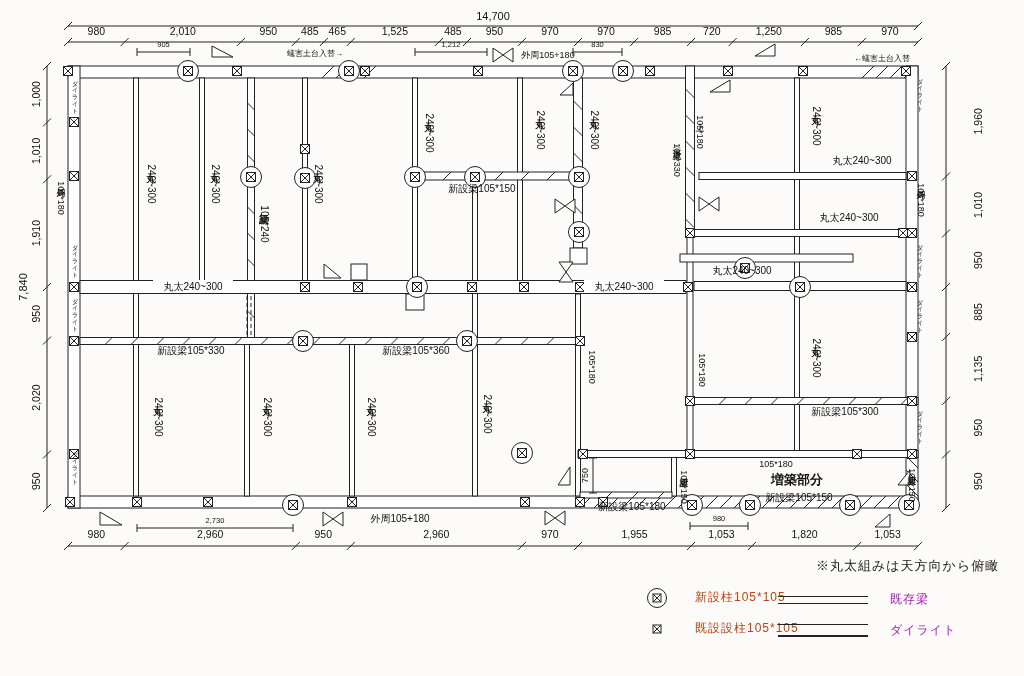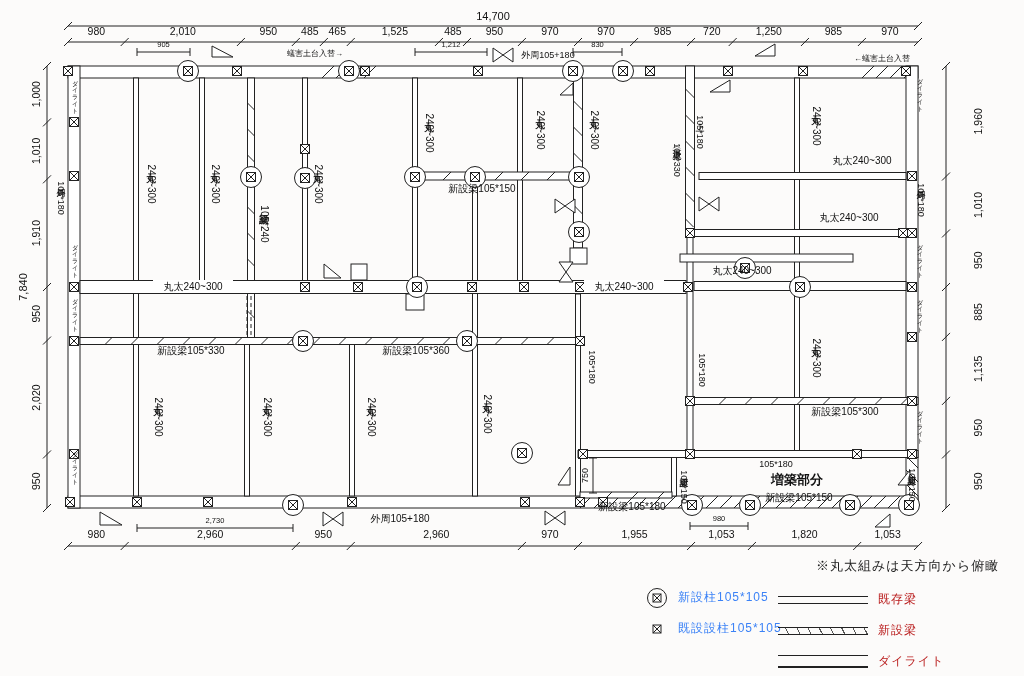--- a/index.html
+++ b/index.html
@@ -4,25 +4,25 @@
 <style>
   html,body{margin:0;padding:0;}
   body{width:1024px;height:676px;position:relative;background:#fcfbfa;
        font-family:"Liberation Sans",sans-serif;overflow:hidden;}
   #stage{position:absolute;left:0;top:0;width:1024px;height:676px;}
   svg text{fill:#111;}
   .legend-note{position:absolute;left:816px;top:557px;width:190px;font-size:13px;
        color:#222;letter-spacing:1px;}
   .legend-posts{position:absolute;left:645px;top:582px;}
   .legend-posts .row{display:flex;align-items:center;height:31px;}
-  .legend-posts .row .lbl{font-size:12px;color:#3b82f6;margin-left:9px;letter-spacing:1px;}
+  .legend-posts .row .lbl{font-size:12px;color:#c2410c;margin-left:26px;letter-spacing:1px;}
   .legend-lines{position:absolute;left:778px;top:584px;}
   .legend-lines .row{display:flex;align-items:center;height:31px;}
   .legend-lines .sample{width:90px;}
-  .legend-lines .lbl{font-size:12px;color:#b91c1c;margin-left:10px;letter-spacing:1px;}
+  .legend-lines .lbl{font-size:12px;color:#a21caf;margin-left:22px;letter-spacing:1px;}
   .double{height:6px;border-top:1px solid #222;border-bottom:1px solid #222;}
   .hatched{height:6px;border-top:1px solid #222;border-bottom:1px solid #222;
        background:repeating-linear-gradient(63deg,transparent 0 9px,#555 9px 10px);}
   .logline{height:10px;border-top:1px solid #222;border-bottom:2px solid #222;}
   .picon{display:inline-block;}
 </style>
 </head>
 <body>
 
 <svg id="stage" width="1024" height="676" viewBox="0 0 1024 676">
@@ -557,20 +557,16 @@
     <span class="lbl">既設設柱105*105</span>
   </div>
 </div>
 
 <div class="legend-lines">
   <div class="row">
     <div class="sample double"></div>
     <span class="lbl">既存梁</span>
   </div>
   <div class="row">
-    <div class="sample hatched"></div>
-    <span class="lbl">新設梁</span>
-  </div>
-  <div class="row">
     <div class="sample logline"></div>
     <span class="lbl">ダイライト</span>
   </div>
 </div>
 
 </body></html>

